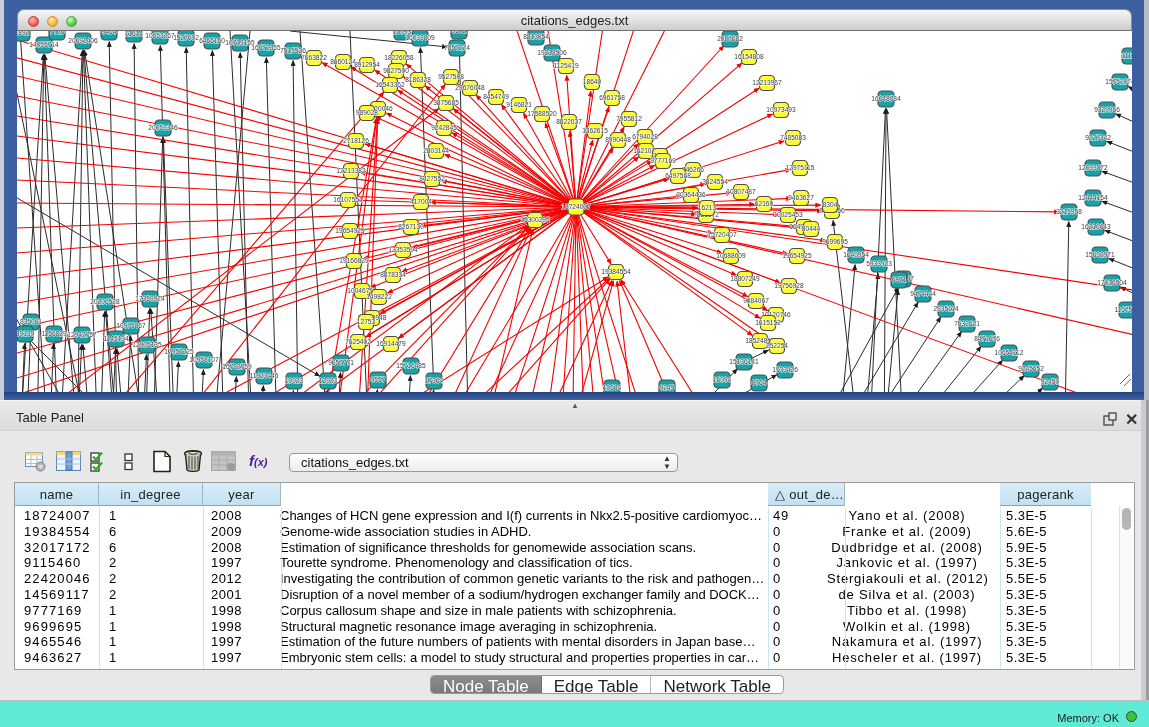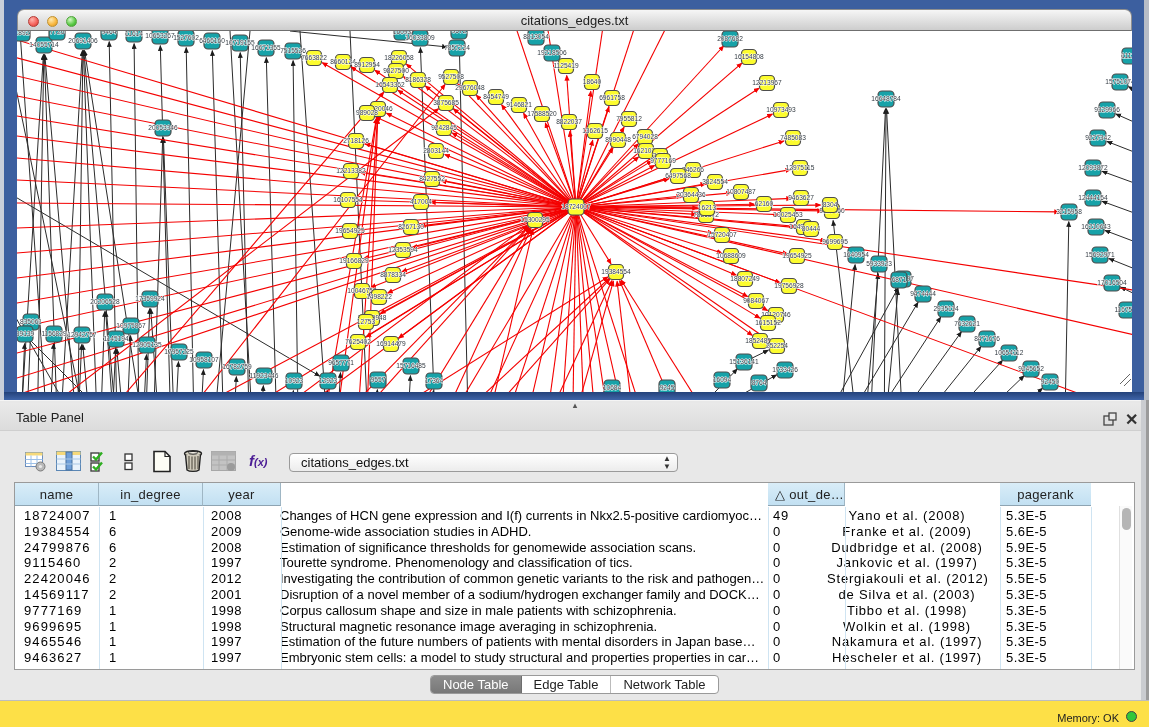--- a/index.html
+++ b/index.html
@@ -27,25 +27,25 @@
 .hcell{position:absolute;top:483px;height:23px;background:linear-gradient(#d9edf8,#c2e0f2);border-right:1px solid #9fb6c4;
  font-size:13px;letter-spacing:0.3px;color:#222;text-align:center;line-height:23px;border-bottom:1px solid #8ea4b2}
 .trow{position:absolute;left:15px;width:1104px;height:16px;font-size:13px;color:#000;white-space:nowrap}
 .trow span{position:absolute;top:0}
 .c0{left:9px;letter-spacing:1.1px}.c1{left:94px}.c2{left:196px;letter-spacing:0.5px}.c3{left:265px}.c4{left:758px;letter-spacing:0.7px}
 .c5{left:812px;width:160px;text-align:center;letter-spacing:0.8px}.c6{left:991px;letter-spacing:0.45px}
 #vscroll{position:absolute;left:1119px;top:506px;width:13px;height:163px;background:#fafafa;border-left:1px solid #e0e0e0}
 #vscroll .thumb{position:absolute;left:2px;top:2px;width:9px;height:22px;border-radius:5px;background:#b5b5b5}
 
 #tabs{position:absolute;left:430px;top:675px;height:19px;display:flex;border:1px solid #9a9a9a;border-radius:4px;overflow:hidden;background:#fff}
-#tabs .seg{font-size:13px;padding:1px 12px 4px 12px;color:#222;border-right:1px solid #bbb}
+#tabs .seg{font-size:17px;padding:1px 12px 4px 12px;color:#222;border-right:1px solid #bbb}
 #tabs .seg.on{background:linear-gradient(#8d8d8d,#787878);color:#fff;border-right:1px solid #6e6e6e}
 #tabs .seg:last-child{border-right:none}
 
-#status{position:absolute;left:0;top:700px;width:1149px;height:27px;background:#fde047;border-top:1px solid #bdbdbd}
+#status{position:absolute;left:0;top:700px;width:1149px;height:27px;background:#5eead4;border-top:1px solid #bdbdbd}
 #status .mem{position:absolute;right:30px;top:11px;font-size:11px;color:#222}
 #status .dot{position:absolute;right:12px;top:10px;width:11px;height:11px;border-radius:50%;background:#33c63a;border:1px solid #444}
 .fico{position:absolute;top:412px;font-size:14px;color:#333}
 </style></head>
 <body>
 <div id="app">
 <div id="desk">
   <div class="lstrip"></div>
       <div class="rstrip"></div>
       <div class="botband"></div>
@@ -663,21 +663,21 @@
     <div class="trow" style="top:523.8px">
       <span class="c0">19384554</span>
       <span class="c1">6</span>
       <span class="c2">2009</span>
       <span class="c3">Genome‑wide association studies in ADHD.</span>
       <span class="c4">0</span>
       <span class="c5">Franke et al. (2009)</span>
       <span class="c6">5.6E‑5</span>
     </div>
     <div class="trow" style="top:539.6px">
-      <span class="c0">24799876</span>
+      <span class="c0">32017172</span>
       <span class="c1">6</span>
       <span class="c2">2008</span>
       <span class="c3">Estimation of significance thresholds for genomewide association scans.</span>
       <span class="c4">0</span>
       <span class="c5">Dudbridge et al. (2008)</span>
       <span class="c6">5.9E‑5</span>
     </div>
     <div class="trow" style="top:555.4px">
       <span class="c0">9115460</span>
       <span class="c1">2</span>

